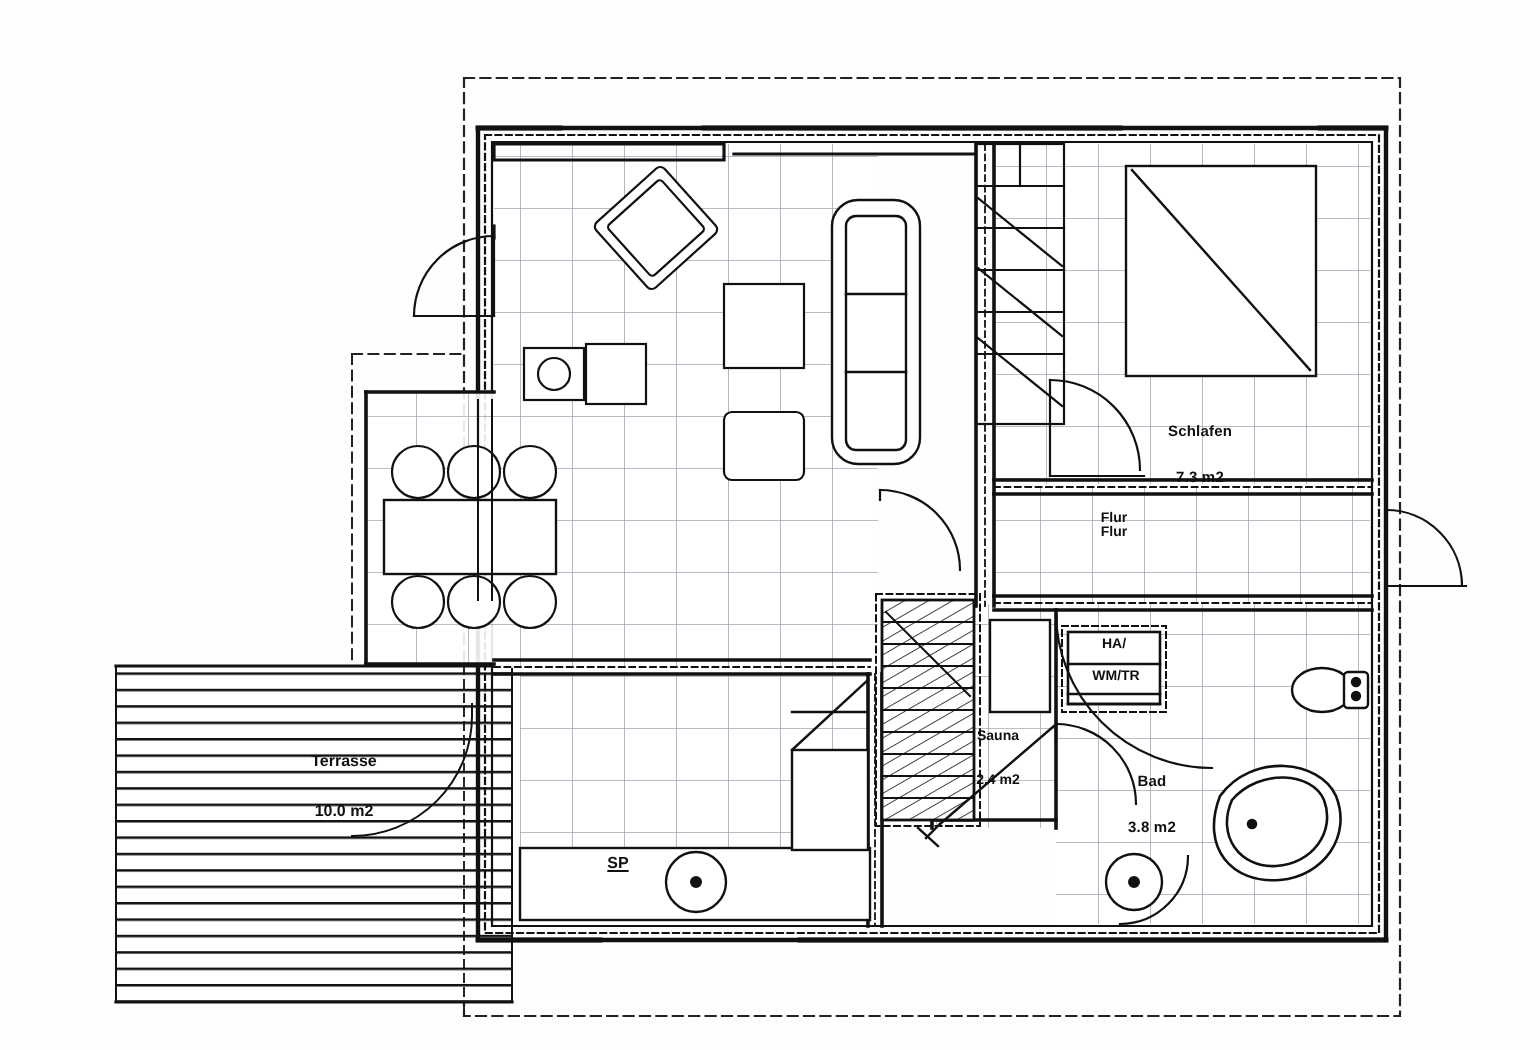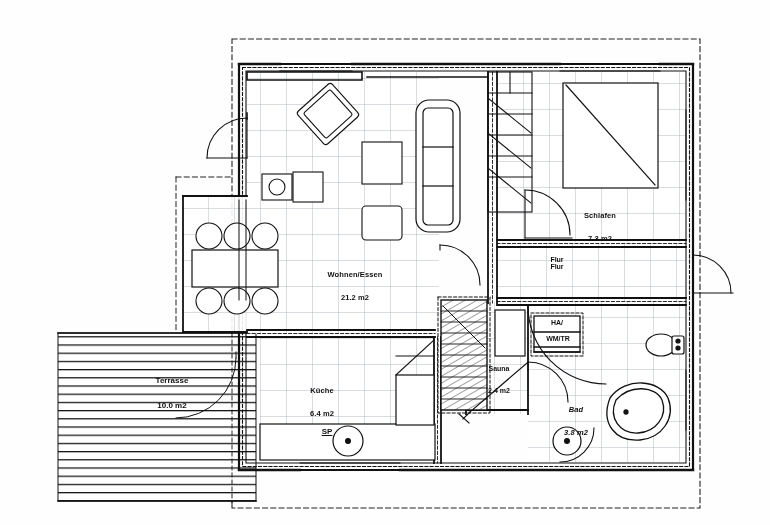--- a/index.html
+++ b/index.html
@@ -312,51 +312,43 @@
         <line x1="400" y1="470" x2="693" y2="470"></line>
       </g>
 
       <g stroke="#111" stroke-width="0.9" stroke-dasharray="4 3">
         <line x1="232" y1="333" x2="232" y2="508"></line>
       </g>
 
     </g>
   </svg>
 
-  <div class="lbl t-room" style="left:315px; top:255px; width:80px;">
-    <span class="n">Wohnen/Essen</span>
-    <span class="n">21.2 m2</span>
-  </div>
 
   <div class="lbl t-room" style="left:562px; top:196px; width:76px;">
     <span class="n">Schlafen</span>
     <span class="n">7.3 m2</span>
   </div>
 
-  <div class="lbl t-room" style="left:287px; top:371px; width:70px;">
-    <span class="n">Küche</span>
-    <span class="n">6.4 m2</span>
-  </div>
-
-  <div class="lbl t-room" style="left:545px; top:390px; width:62px;font-style:italic;">
+
+  <div class="lbl t-room" style="left:545px; top:371px; width:62px;">
     <span class="n">Bad</span>
     <span class="n">3.8 m2</span>
   </div>
 
   <div class="lbl t-small" style="left:469px; top:350px; width:60px;">
     <span class="n">Sauna</span>
     <span class="n">2.4 m2</span>
   </div>
 
   <div class="lbl t-terr" style="left:132px; top:360px; width:80px;">
     <span class="n">Terrasse</span>
     <span class="n">10.0 m2</span>
   </div>
 
   <div class="lbl t-small" style="left:541px; top:256px; width:32px;">Flur</div>
   <div class="lbl t-small" style="left:541px; top:263px; width:32px;">Flur</div>
 
   <div class="lbl t-small" style="left:538px; top:319px; width:38px;">HA/</div>
   <div class="lbl t-small" style="left:533px; top:335px; width:50px;">WM/TR</div>
 
-  <div class="lbl t-sp" style="left:313px; top:428px; width:28px;text-decoration:underline;">SP</div>
+  <div class="lbl t-sp" style="left:295px; top:428px; width:28px;text-decoration:underline;">SP</div>
 
 </div>
 
 </body></html>

